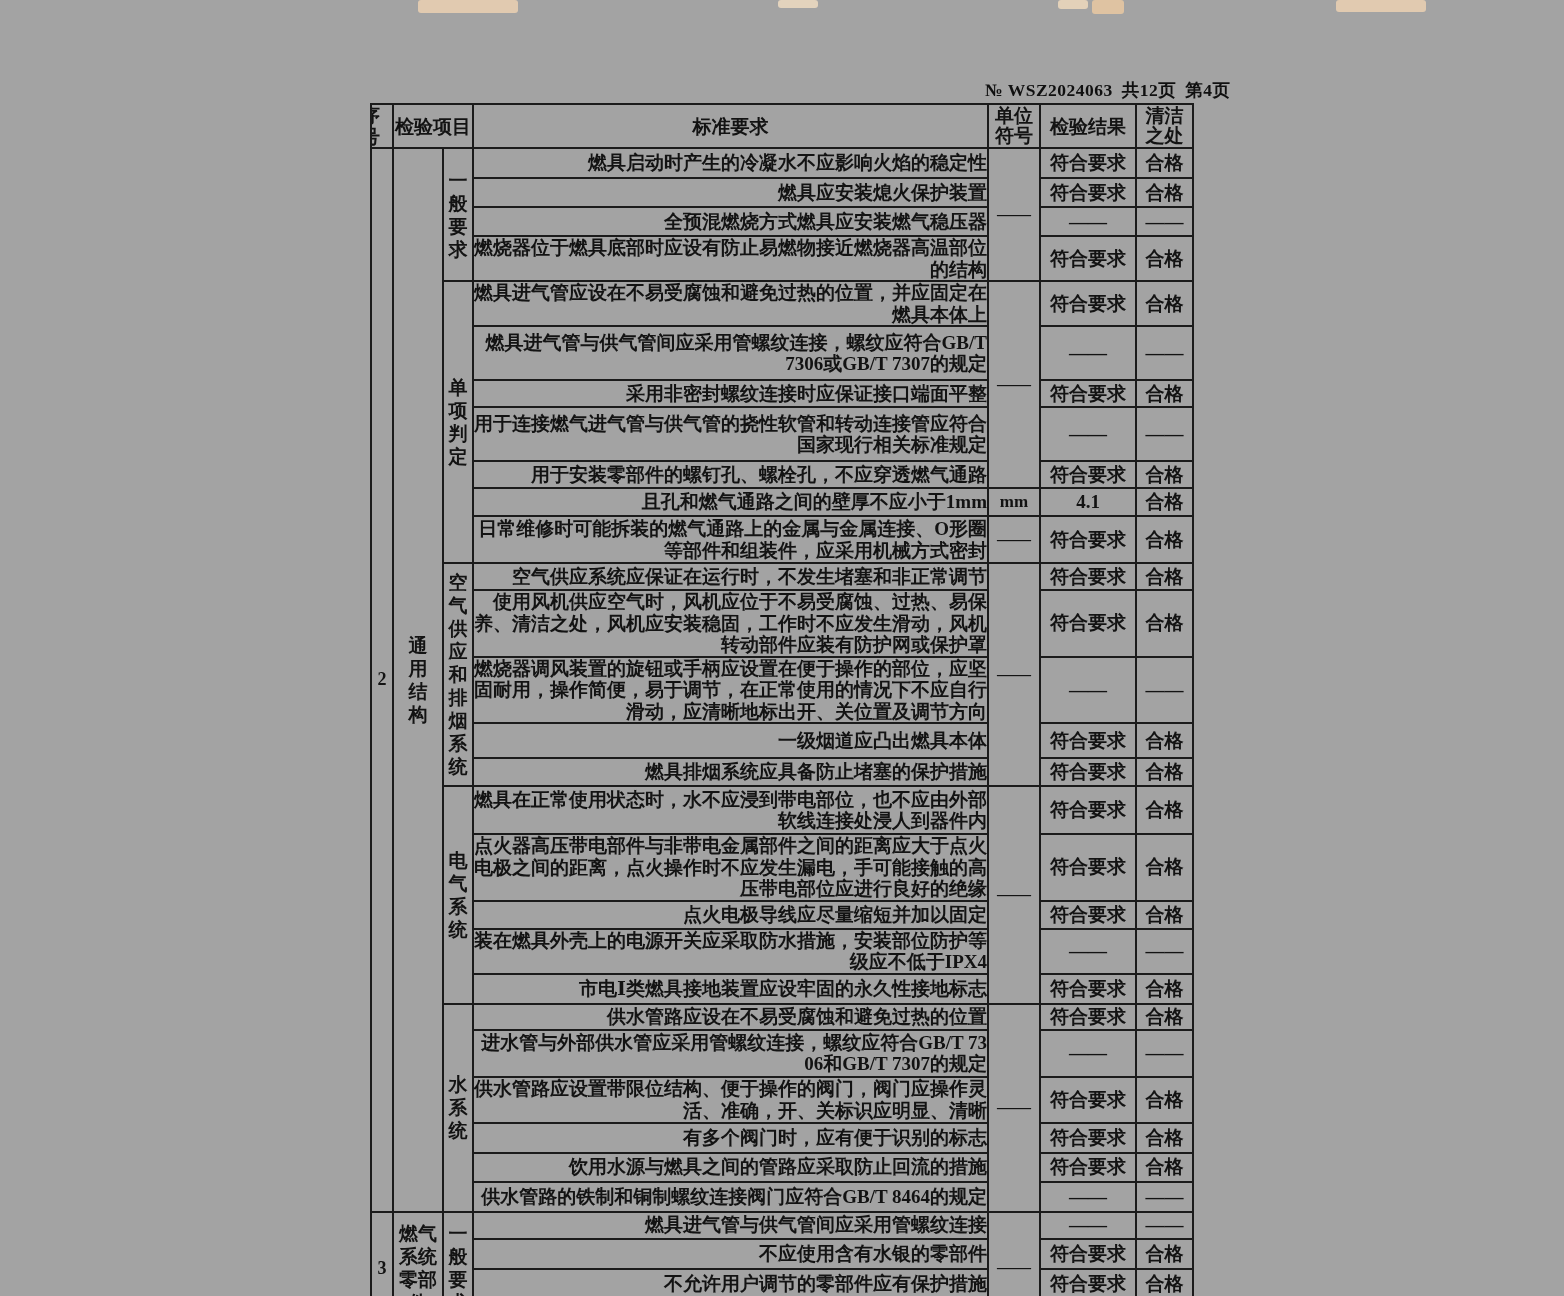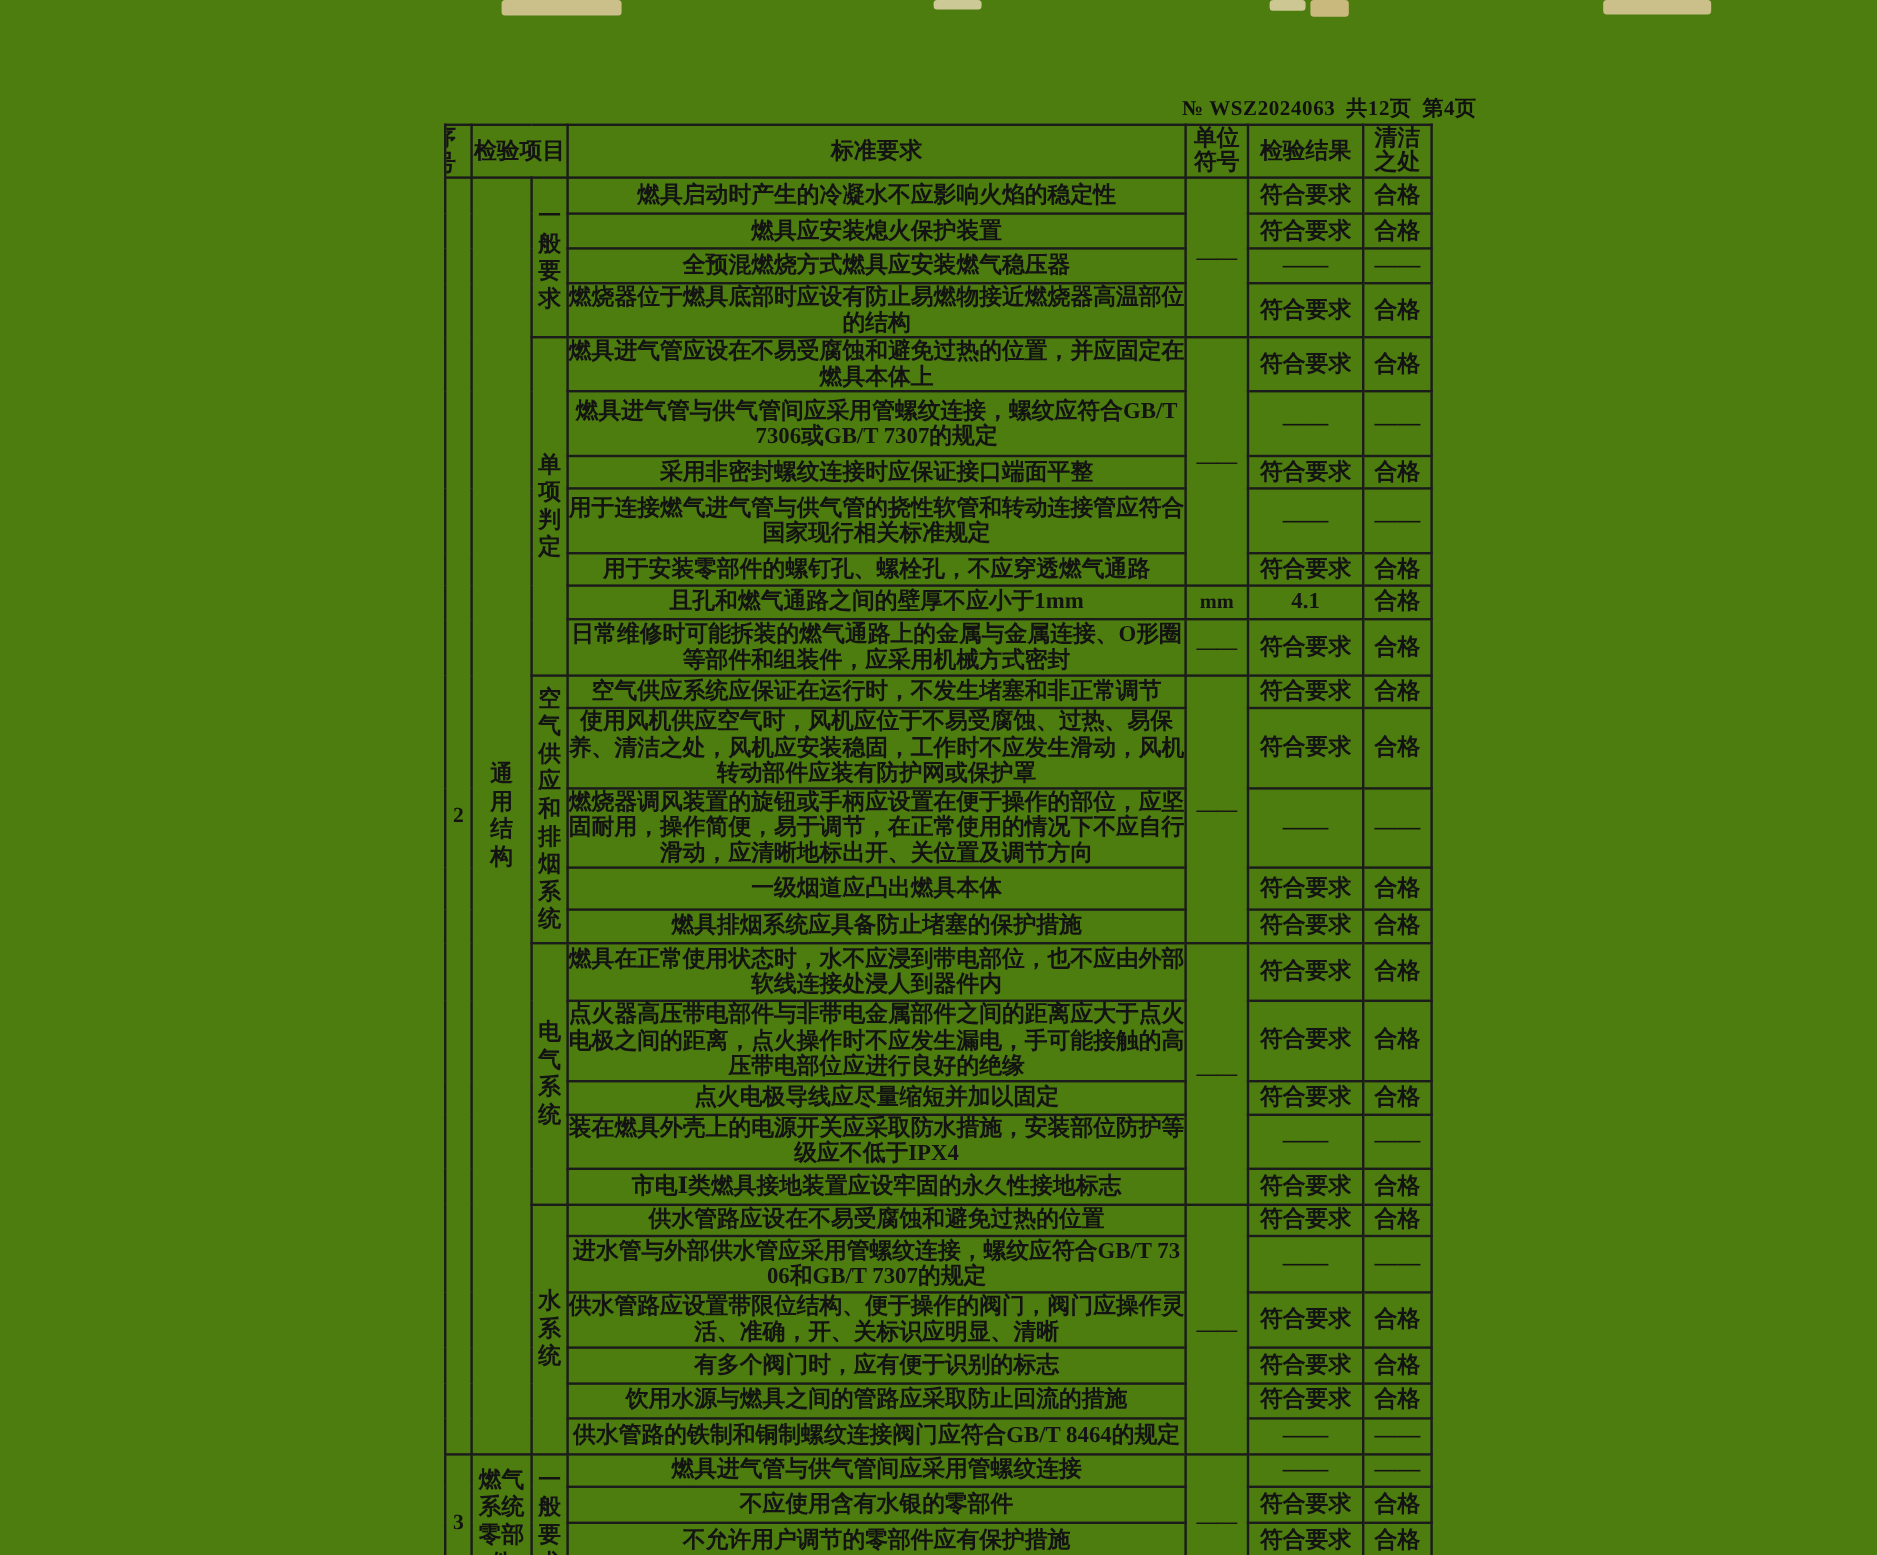--- a/index.html
+++ b/index.html
@@ -1,19 +1,19 @@
 <!DOCTYPE html>
 <html><head>
 <meta charset="utf-8">
 <style>
   html,body{margin:0;padding:0;background:#e8e8e8;}
   .page{
     position:relative;
     width:1564px;height:1296px;
-    background:#4d7c0f;
+    background:#a3a3a3;
     overflow:hidden;
     font-family:"Liberation Serif","DejaVu Serif",serif;
     color:#161616;
   }
   
   .mark{position:absolute;top:0;border-radius:3px;opacity:.75;}
   .m1{left:418px;width:100px;height:13px;background:#f6d7b4;}
   .m2{left:778px;width:40px;height:8px;background:#f8e3c6;}
   .m3{left:1058px;width:30px;height:9px;background:#f8e0c0;}
   .m4{left:1092px;width:32px;height:14px;background:#f3cda2;}
@@ -34,21 +34,21 @@
     font-size:19px;font-weight:600;color:#131313;
   }
   table.insp td, table.insp th{
     border:2px solid #1b1b1b;
     padding:0;vertical-align:middle;
     font-weight:600;
   }
   th{text-align:center;line-height:21px;}
   th.twol{line-height:20px;padding:0 5px;}
   td.req{
-    text-align:center;line-height:21.5px;
+    text-align:right;line-height:21.5px;
     padding:2px 4px 2px 6px;
     word-break:break-all;
   }
   td.res,td.ver,td.unit{text-align:center;line-height:20px;}
   td.unit{font-size:17px;}
   td.seq{text-align:center;font-size:18px;overflow:hidden;}
   th.seqh{overflow:hidden;}
   .clipspan{display:block;width:22px;margin-left:-11px;word-break:break-all;line-height:21px;text-align:left;}
   td.vert{text-align:center;}
   .v1{display:block;width:21px;margin:0 auto;word-break:break-all;line-height:23px;}

